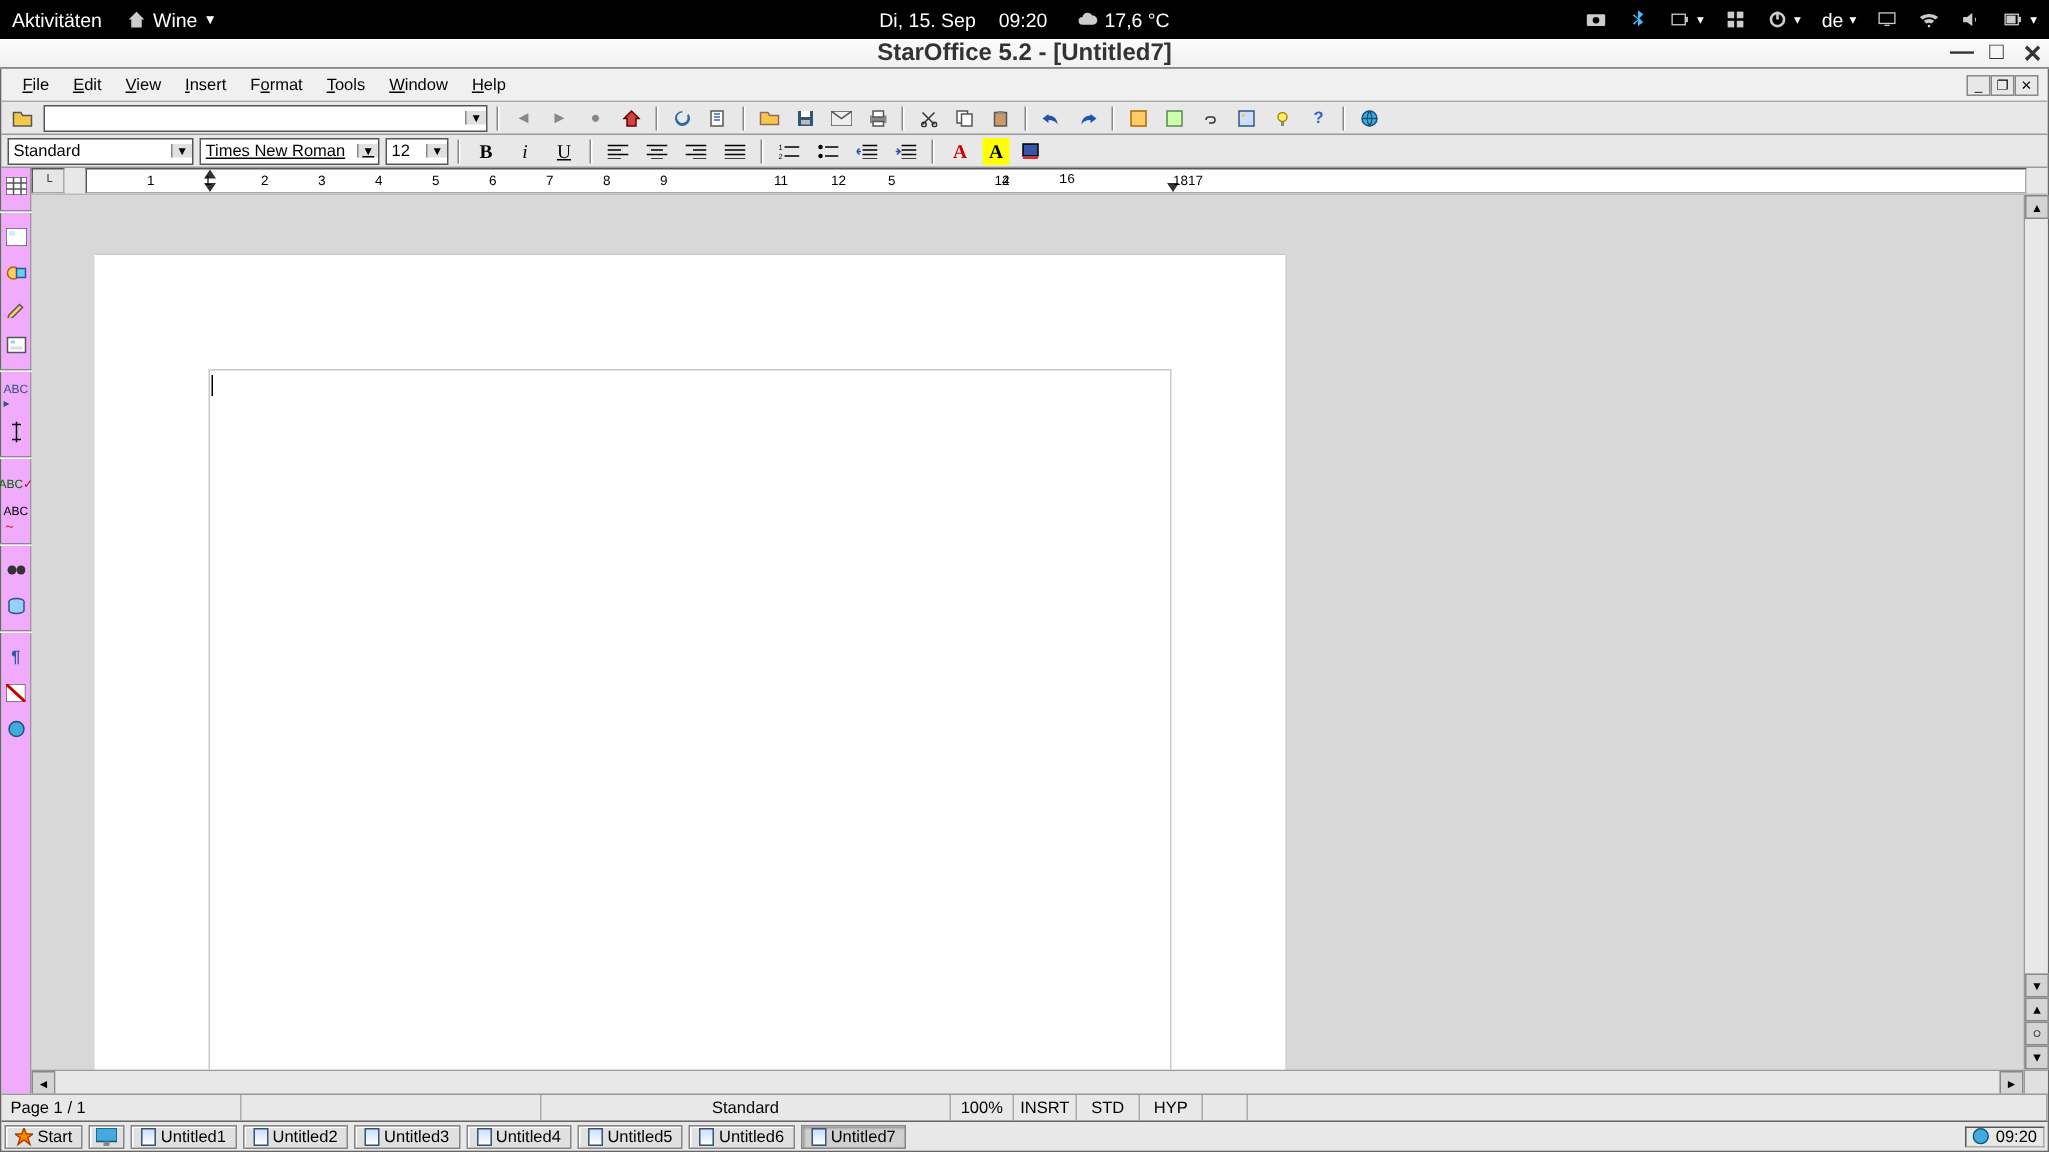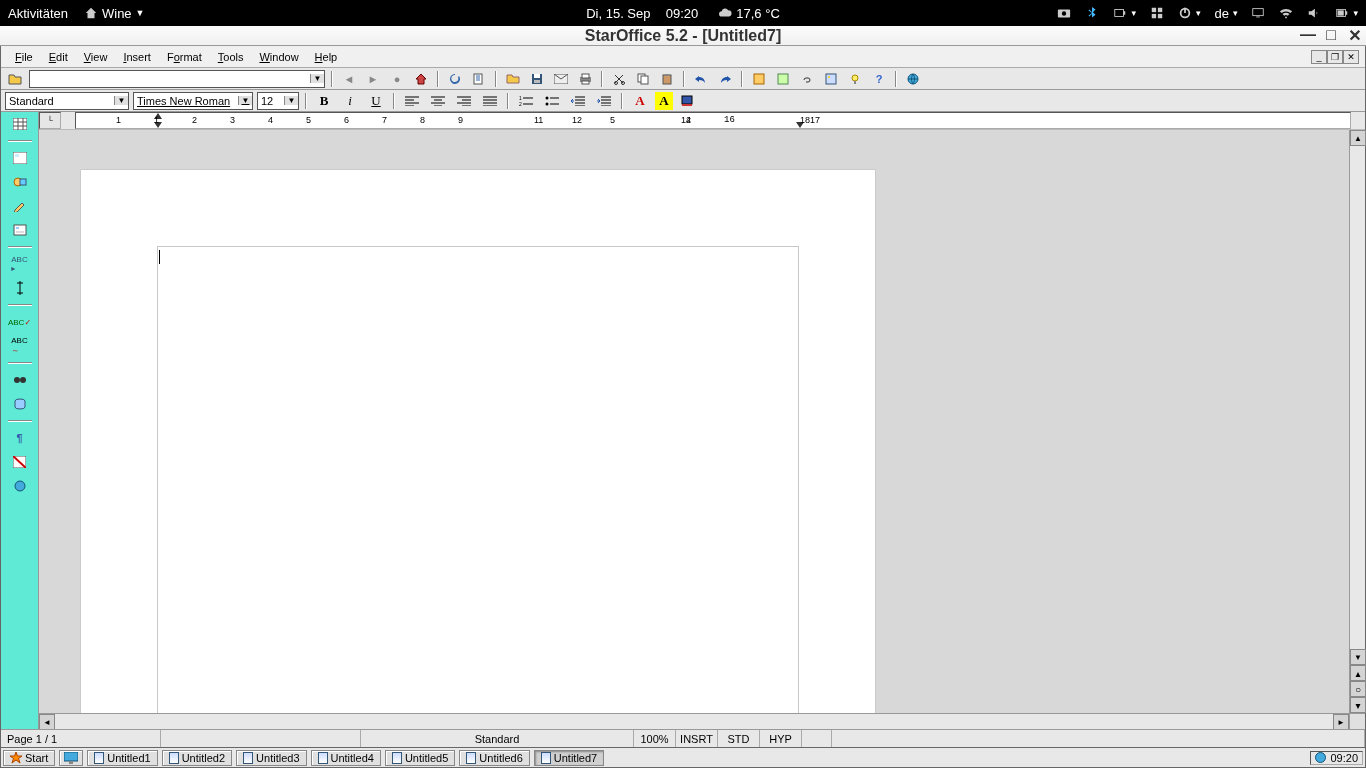--- a/index.html
+++ b/index.html
@@ -45,21 +45,21 @@
 .style-combo { flex: 0 0 124px; }
 .font-combo { flex: 0 0 120px; text-decoration: underline; }
 .size-combo { flex: 0 0 42px; }
 .fbtn { width: 22px; height: 18px; display: flex; align-items: center; justify-content: center; cursor: default; font-family: "Times New Roman", serif; font-size: 13px; }
 .fbtn.bold { font-weight: bold; }
 .fbtn.italic { font-style: italic; }
 .fbtn.under { text-decoration: underline; }
 
 
 .doc-wrap { flex: 1; display: flex; background: #cfcfcf; min-height: 0; }
-.left-toolbar { width: 38px; background: #5eead4; border-right: 1px solid #999; display: flex; flex-direction: column; align-items: center; padding: 2px 0; gap: 4px; }
+.left-toolbar { width: 20px; background: #f0abfc; border-right: 1px solid #999; display: flex; flex-direction: column; align-items: center; padding: 2px 0; gap: 4px; }
 .left-toolbar .ltbtn { width: 22px; height: 20px; display: flex; align-items: center; justify-content: center; font-size: 11px; cursor: default; }
 .left-toolbar .lsep { width: 24px; height: 2px; border-top: 1px solid #888; border-bottom: 1px solid #fff; margin: 2px 0; }
 
 .doc-area { flex: 1; display: flex; flex-direction: column; min-height: 0; }
 
 .ruler-row { height: 18px; display: flex; background: #e8e8e8; border-bottom: 1px solid #bbb; }
 .ruler-corner { width: 22px; border: 1px inset #aaa; background: #e6e6e6; display:flex; align-items:center; justify-content:center; font-size:8px; }
 .hruler { flex: 1; margin: 0 14px 0 14px; border: 1px inset #aaa; background: #fff; position: relative; overflow: hidden; font-size: 9px; display:flex; align-items:center; }
 .hruler .tick { position:absolute; top:2px; font-size:9px; color:#000; }
 .hruler .tab-marker { position:absolute; bottom:0; width:0;height:0; border-left:4px solid transparent; border-right:4px solid transparent; border-top:6px solid #333; }

